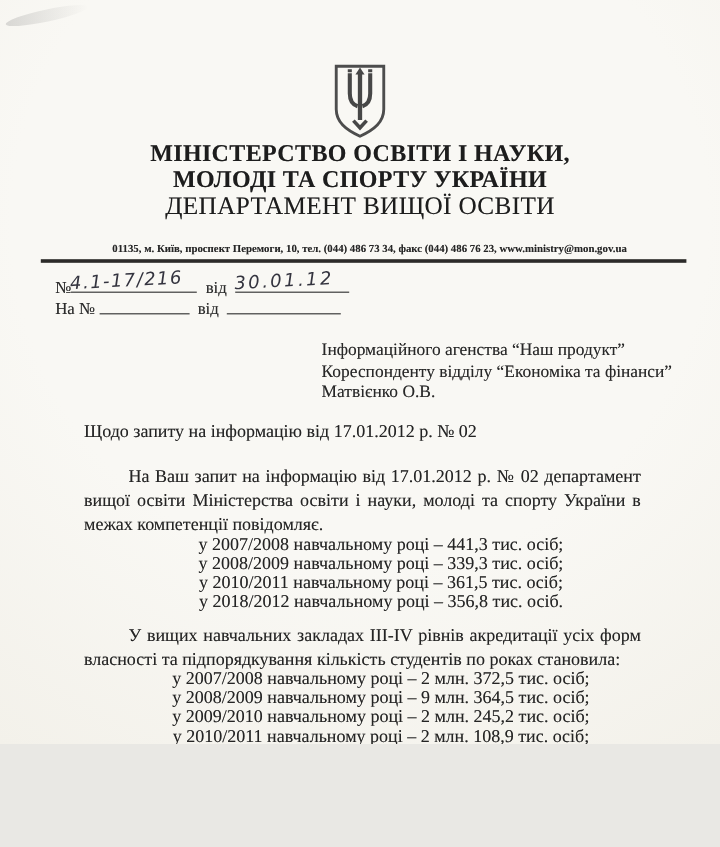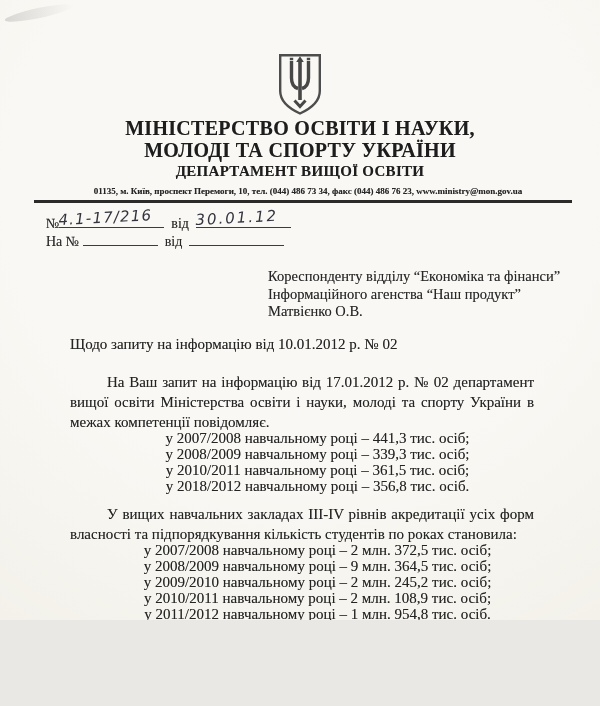--- a/index.html
+++ b/index.html
@@ -20,22 +20,22 @@
     transform: rotate(-12deg); border-radius: 50%;
   }
   .scan-bleed {
     position: absolute; right: 55px; top: 655px; width: 70px; height: 28px;
     background: repeating-linear-gradient(0deg, rgba(140,135,125,0.10) 0 4px, rgba(140,135,125,0) 4px 9px);
     filter: blur(1px);
   }
   .emblem { width: 44px; height: 64px; margin: 53px auto 0; display: block; }
   .org { text-align: center; }
   .org-line  { font-weight: bold; font-size: 20px; line-height: 22px; letter-spacing: 0.3px; color: #1d1d1d; }
-  .org-dept  { font-weight: bold; font-size: 15px; line-height: 20px; letter-spacing: 0.3px; color: #1d1d1d; }
-  .org-contact { font-weight: bold; font-size: 9px; line-height: 11px; margin-top: 5px; color: #262626; padding-left: 16px; }
+  .org-dept  { font-weight: normal; font-size: 21px; line-height: 20px; letter-spacing: 0.3px; color: #1d1d1d; }
+  .org-contact { font-weight: bold; font-size: 9px; line-height: 11px; margin-top: 21px; color: #262626; padding-left: 16px; }
   .rule { border-bottom: 3px solid #2c2b29; margin: 3px 28px 0 34px; }
 
   .ref { margin: 11px 0 0 46px; font-size: 14px; color: #2b2b2b; }
   .ref-row { height: 18px; white-space: nowrap; }
   .uline { display: inline-block; border-bottom: 1.4px solid #3c3c3c; height: 13px; vertical-align: baseline; }
   .w1 { width: 105px; } .w2 { width: 95px; margin-left: 5px; }
   .w3 { width: 75px; }  .w4 { width: 95px; margin-left: 5px; }
   .vid { margin-left: 7px; margin-right: 2px; }
   .hand {
     display: inline-block;
@@ -91,26 +91,26 @@
   <div class="ref">
     <div class="ref-row">
       <span class="ref-label">№</span><span class="uline w1"><span class="hand">4.1-17/216</span></span><span class="ref-label vid">від</span><span class="uline w2"><span class="hand date">30.01.12</span></span>
     </div>
     <div class="ref-row">
       <span class="ref-label">На №</span> <span class="uline w3"></span><span class="ref-label vid">від</span><span class="uline w4"></span>
     </div>
   </div>
 
   <div class="recipient">
+    <div>Інформаційного агенства “Наш продукт”</div>
     <div>Кореспонденту відділу “Економіка та фінанси”</div>
-    <div>Інформаційного агенства “Наш продукт”</div>
     <div>Матвієнко О.В.</div>
   </div>
 
-  <div class="subject">Щодо запиту на інформацію від 10.01.2012 р. № 02</div>
+  <div class="subject">Щодо запиту на інформацію від 17.01.2012 р. № 02</div>
 
   <div class="letter-body">
     <p class="para indent">На Ваш запит на інформацію від 17.01.2012 р. № 02 департамент вищої освіти Міністерства освіти і науки, молоді та спорту України в межах компетенції повідомляє.</p>
     <ul class="stats">
       <li>у 2007/2008 навчальному році – 441,3 тис. осіб;</li>
       <li>у 2008/2009 навчальному році – 339,3 тис. осіб;</li>
       <li>у 2010/2011 навчальному році – 361,5 тис. осіб;</li>
       <li>у 2018/2012 навчальному році – 356,8 тис. осіб.</li>
     </ul>
     <p class="para indent gap2">У вищих навчальних закладах III-IV рівнів акредитації усіх форм власності та підпорядкування кількість студентів по роках становила:</p>

